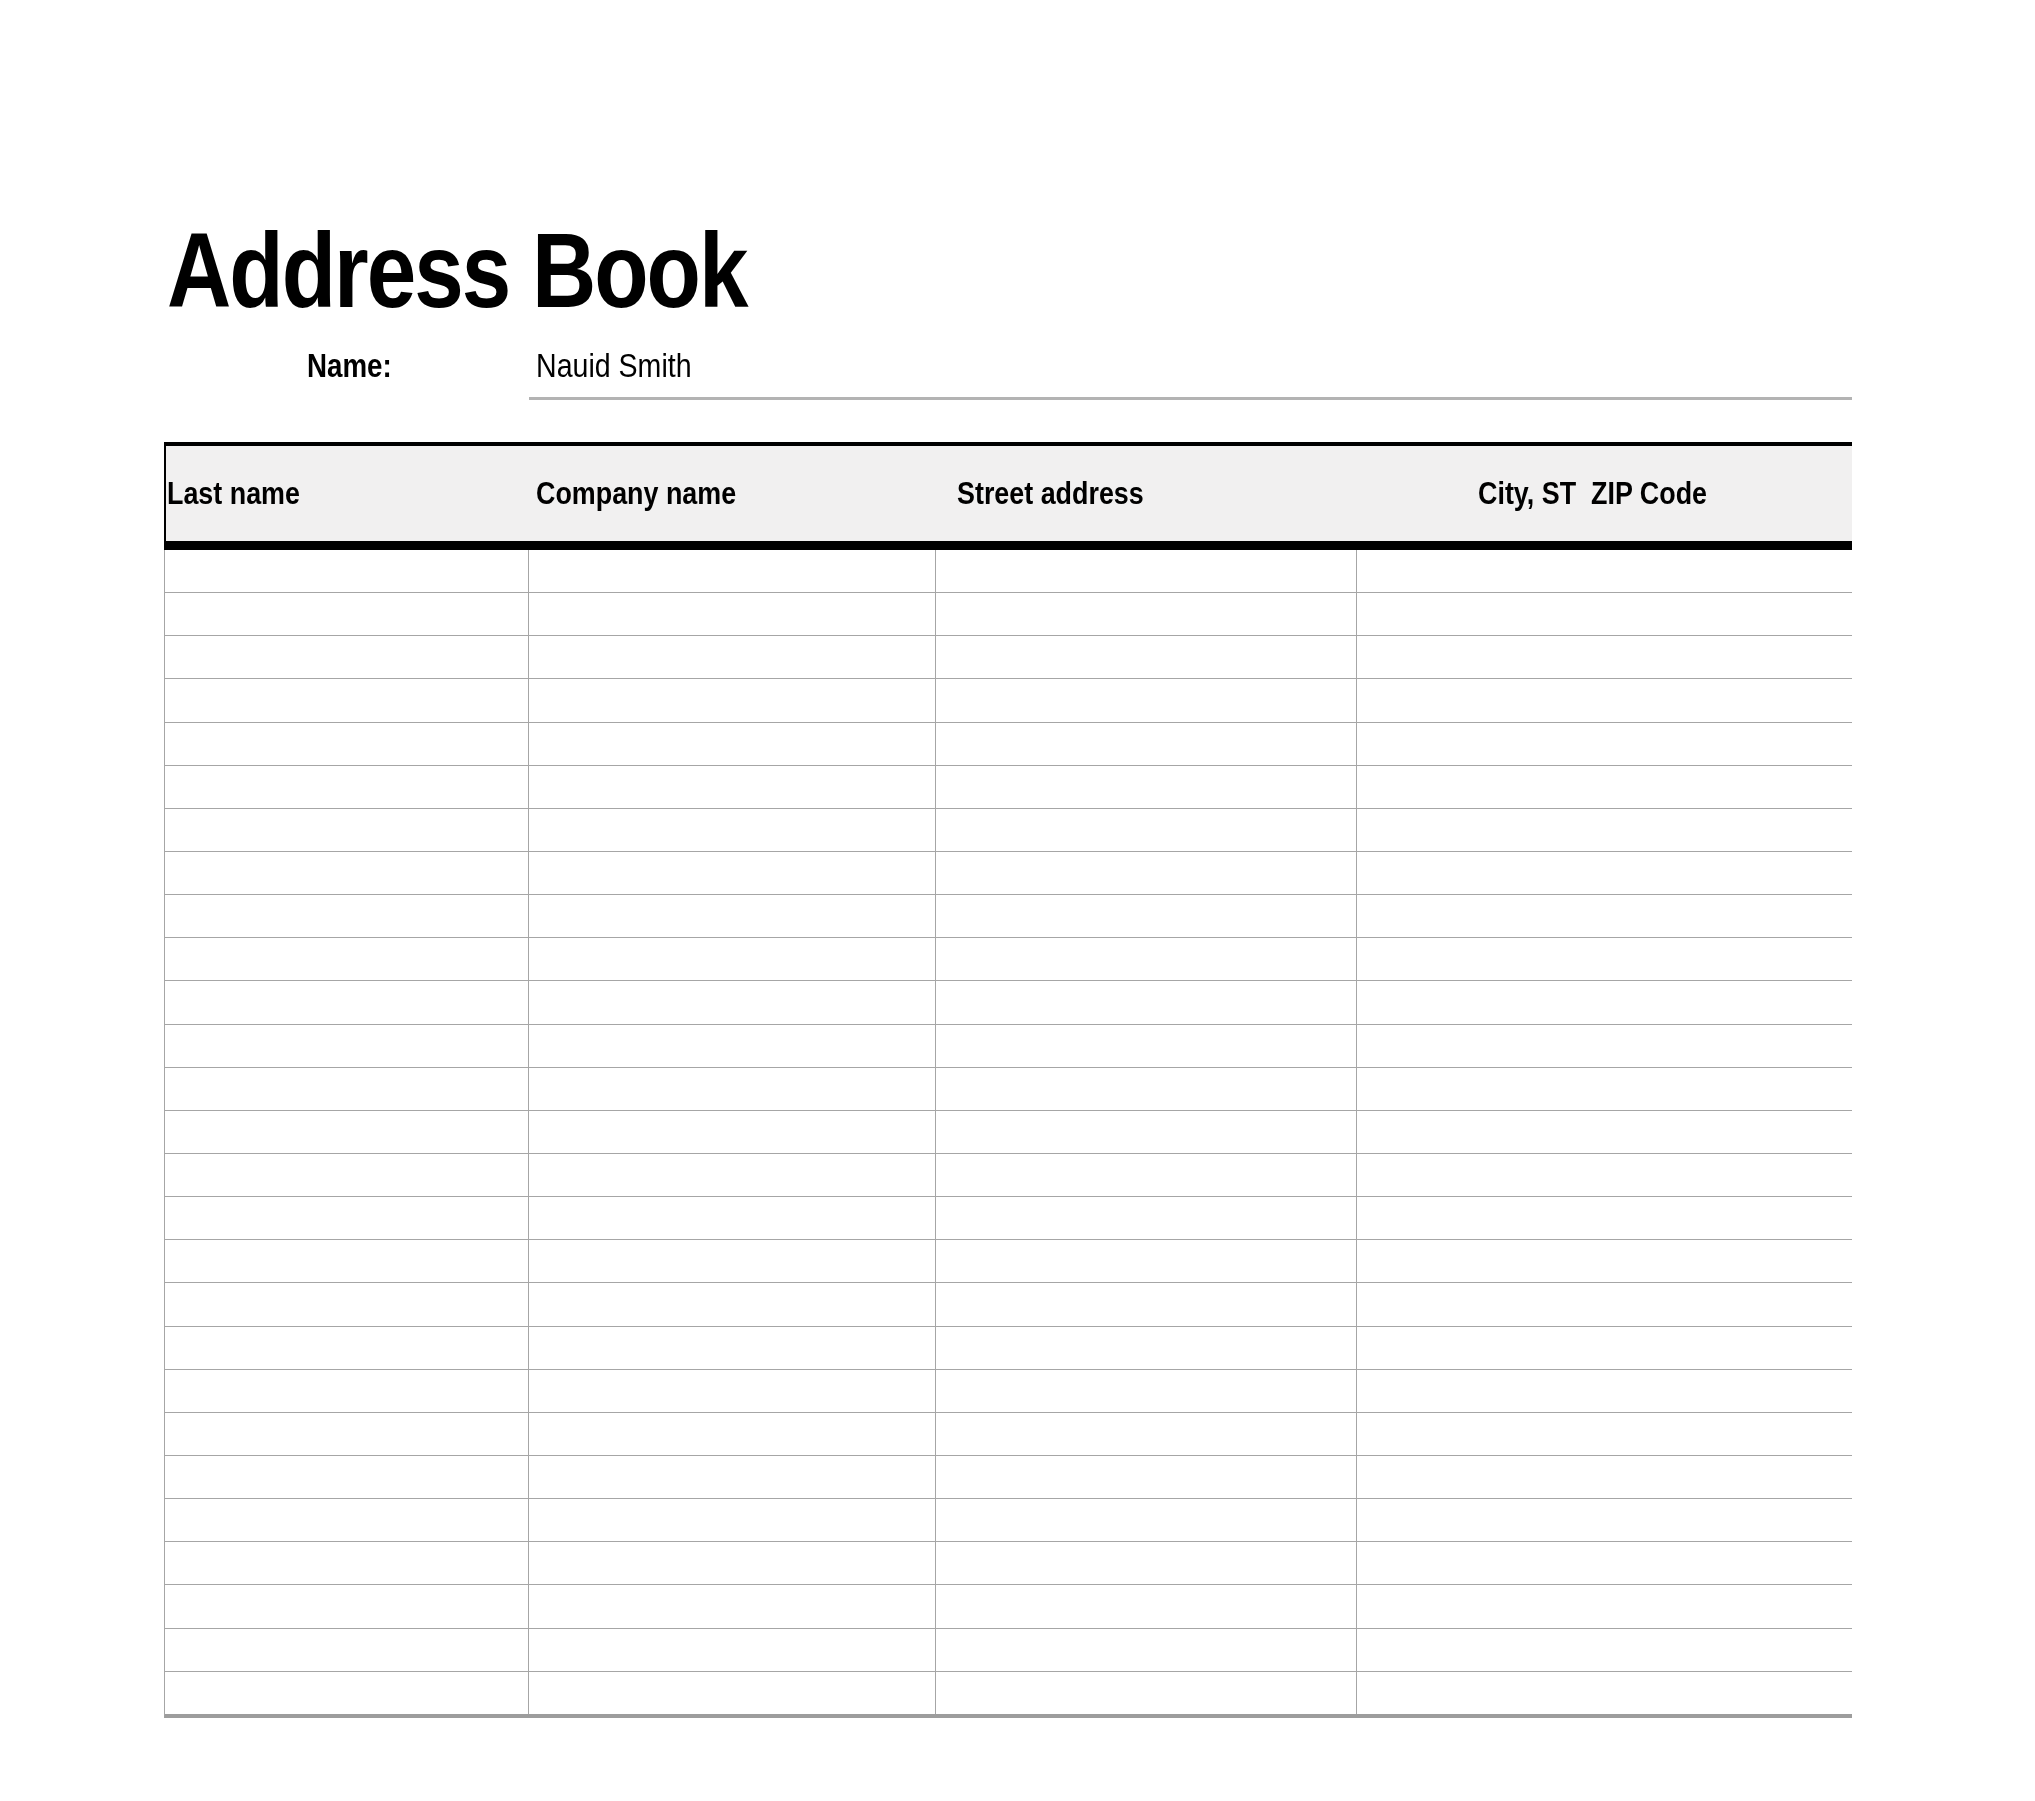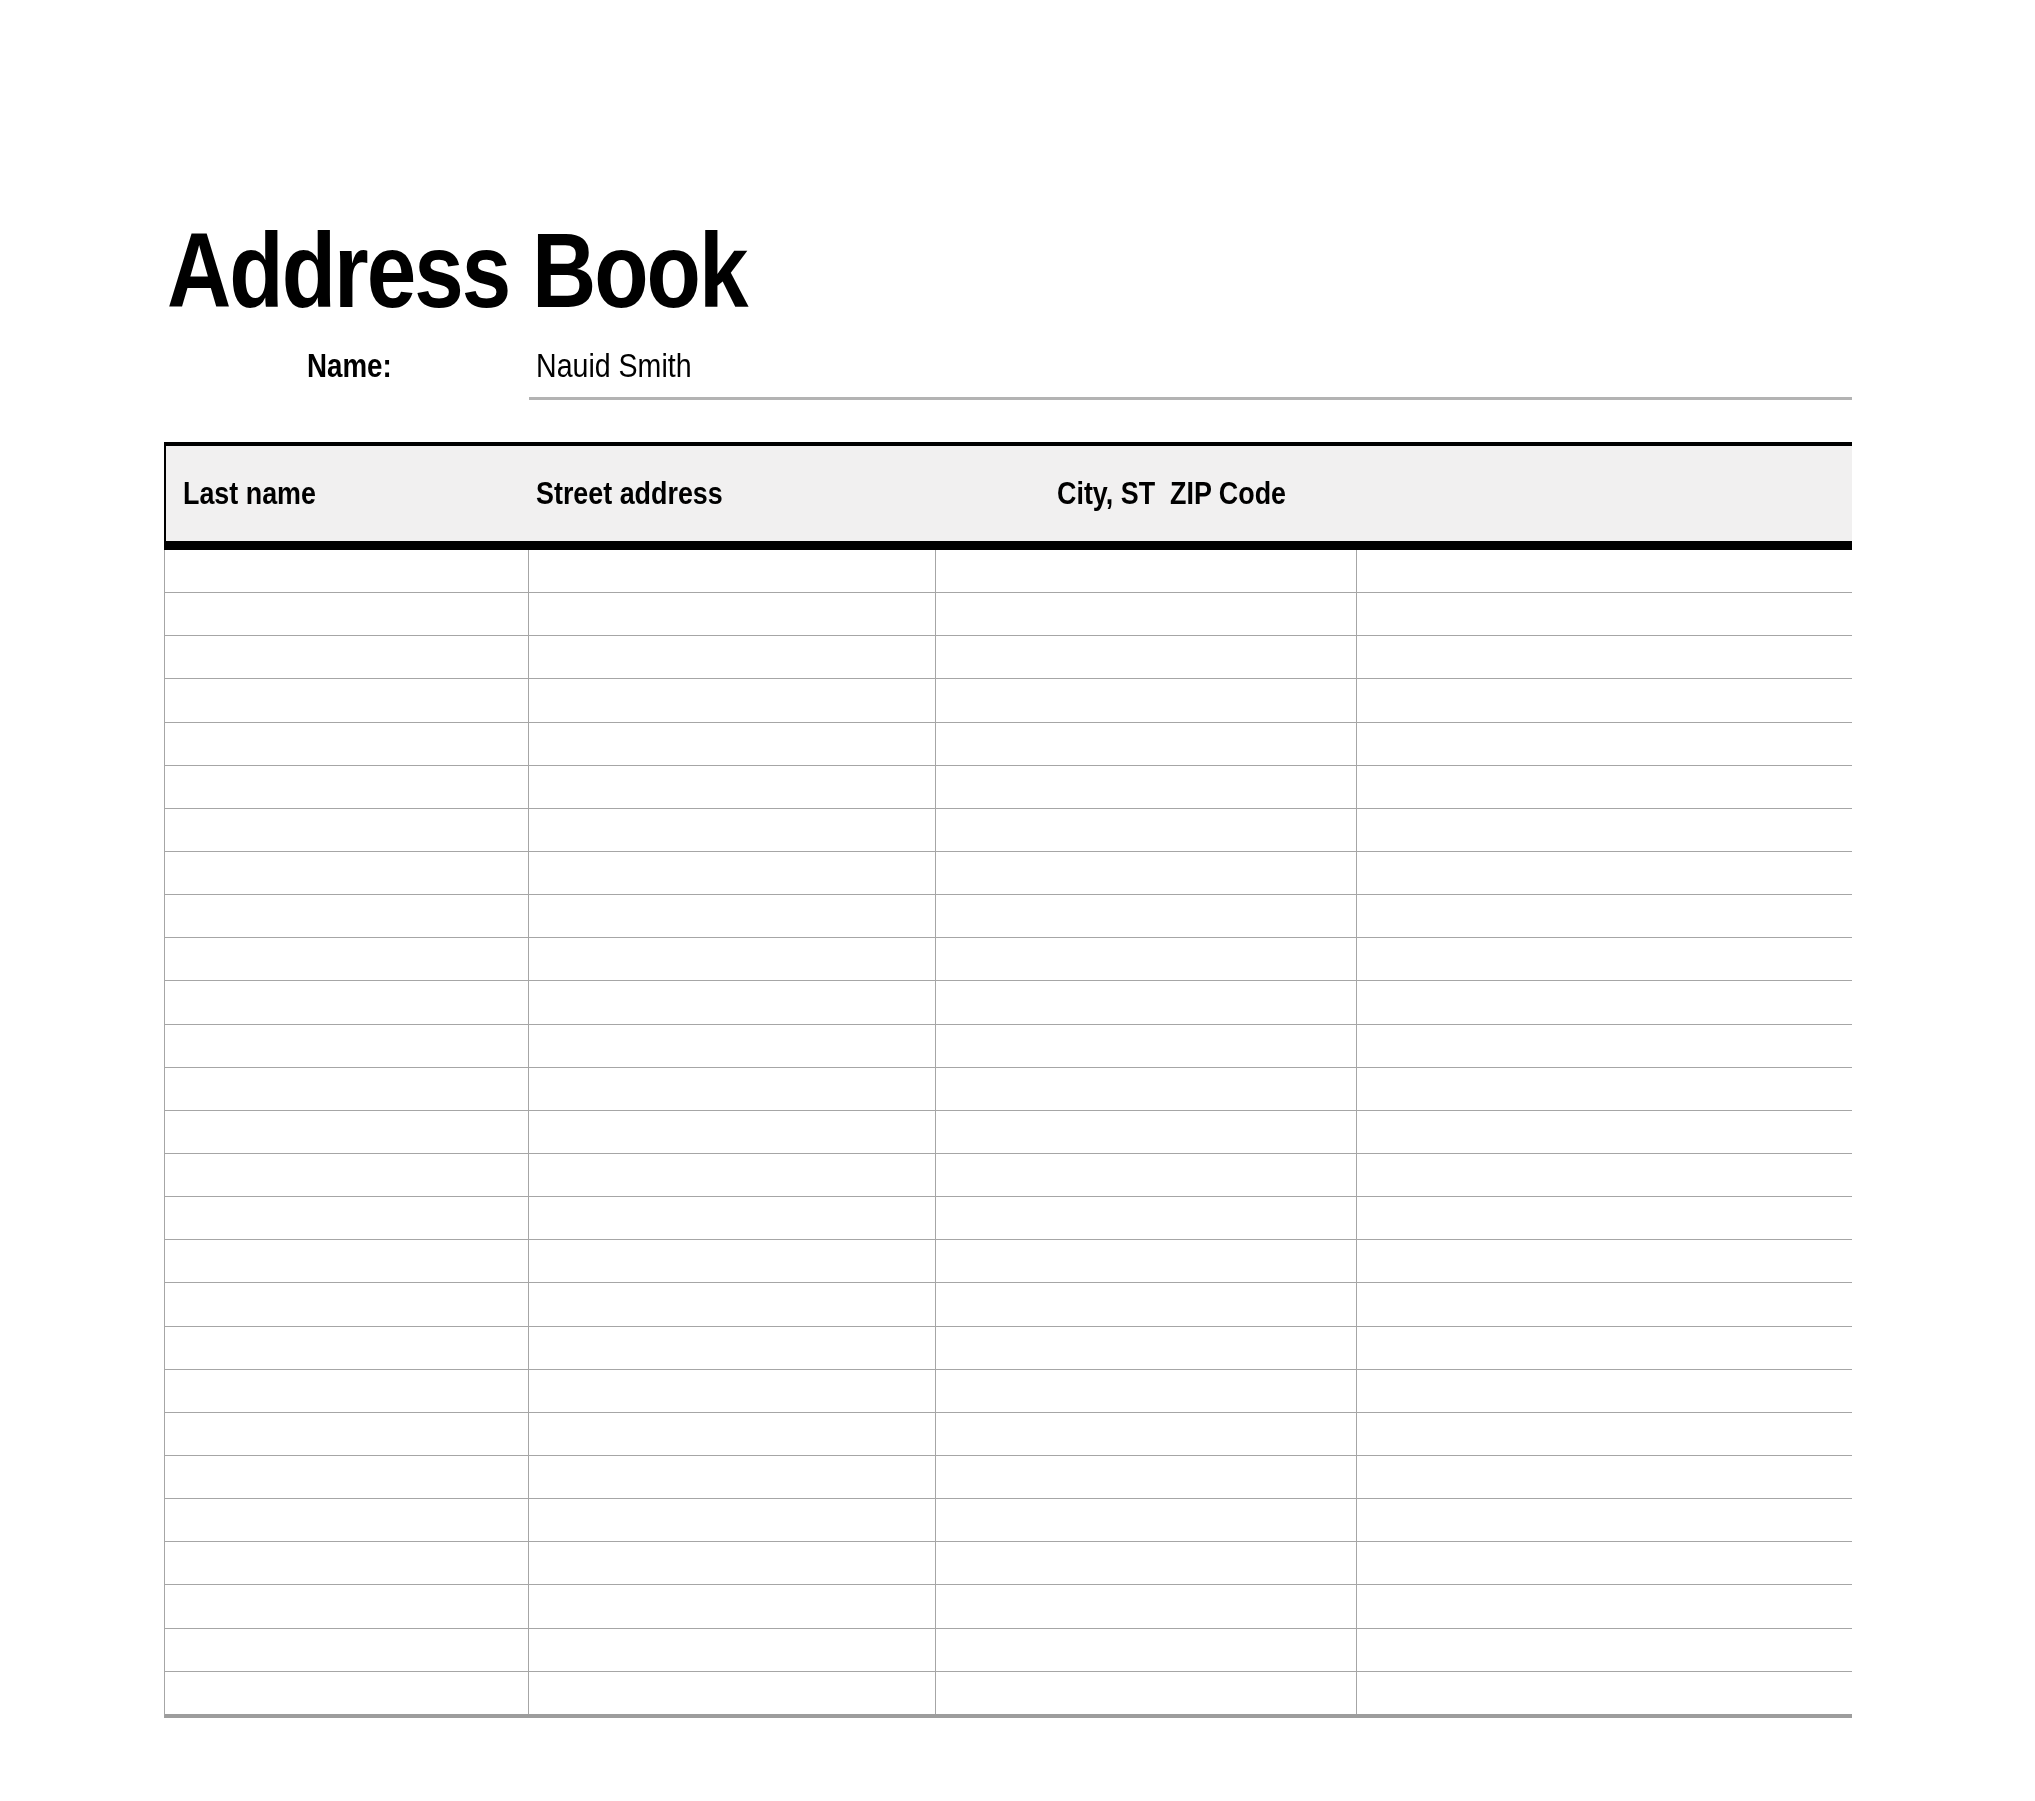--- a/index.html
+++ b/index.html
@@ -76,21 +76,21 @@
   }
   .th {
     box-sizing: border-box;
     flex: 0 0 auto;
     font-size: 32px;
     font-weight: 700;
     padding-left: 8.1px;
     white-space: pre;
     overflow: visible;
   }
-  .th:first-child { padding-left: 17px; }
+  .th:first-child { padding-left: 1px; }
   .th:last-child { flex: 1 1 auto; }
   .tbody {
     box-sizing: border-box;
     height: 1168px;
     display: flex;
     flex-direction: column;
     border-left: 1.6px solid var(--grid-line, #a6a6a6);
     border-bottom: 4.1px solid var(--table-bottom, #9d9d9d);
   }
   .tr {
@@ -123,20 +123,21 @@
 
   <div class="name-value">
     <span class="cond">Nauid Smith</span>
   </div>
 
   <div class="name-underline"></div>
 
   <div class="addr-table">
     <div class="thead" id="thead">
         <div class="th" style="width: 362px;"><span class="cond">Last name</span></div>
+        <div class="th" style="width: 421px;"><span class="cond">Company name</span></div>
         <div class="th" style="width: 521px;"><span class="cond">Street address</span></div>
         <div class="th"><span class="cond">City, ST  ZIP Code</span></div>
       </div>
     <div class="tbody" id="tbody">
         <div class="tr">
           <div class="td" style="width: 363px;"></div>
           <div class="td" style="width: 407px;"></div>
           <div class="td" style="width: 421px;"></div>
           <div class="td" style="width: 521px;"></div>
           <div class="td"></div>

